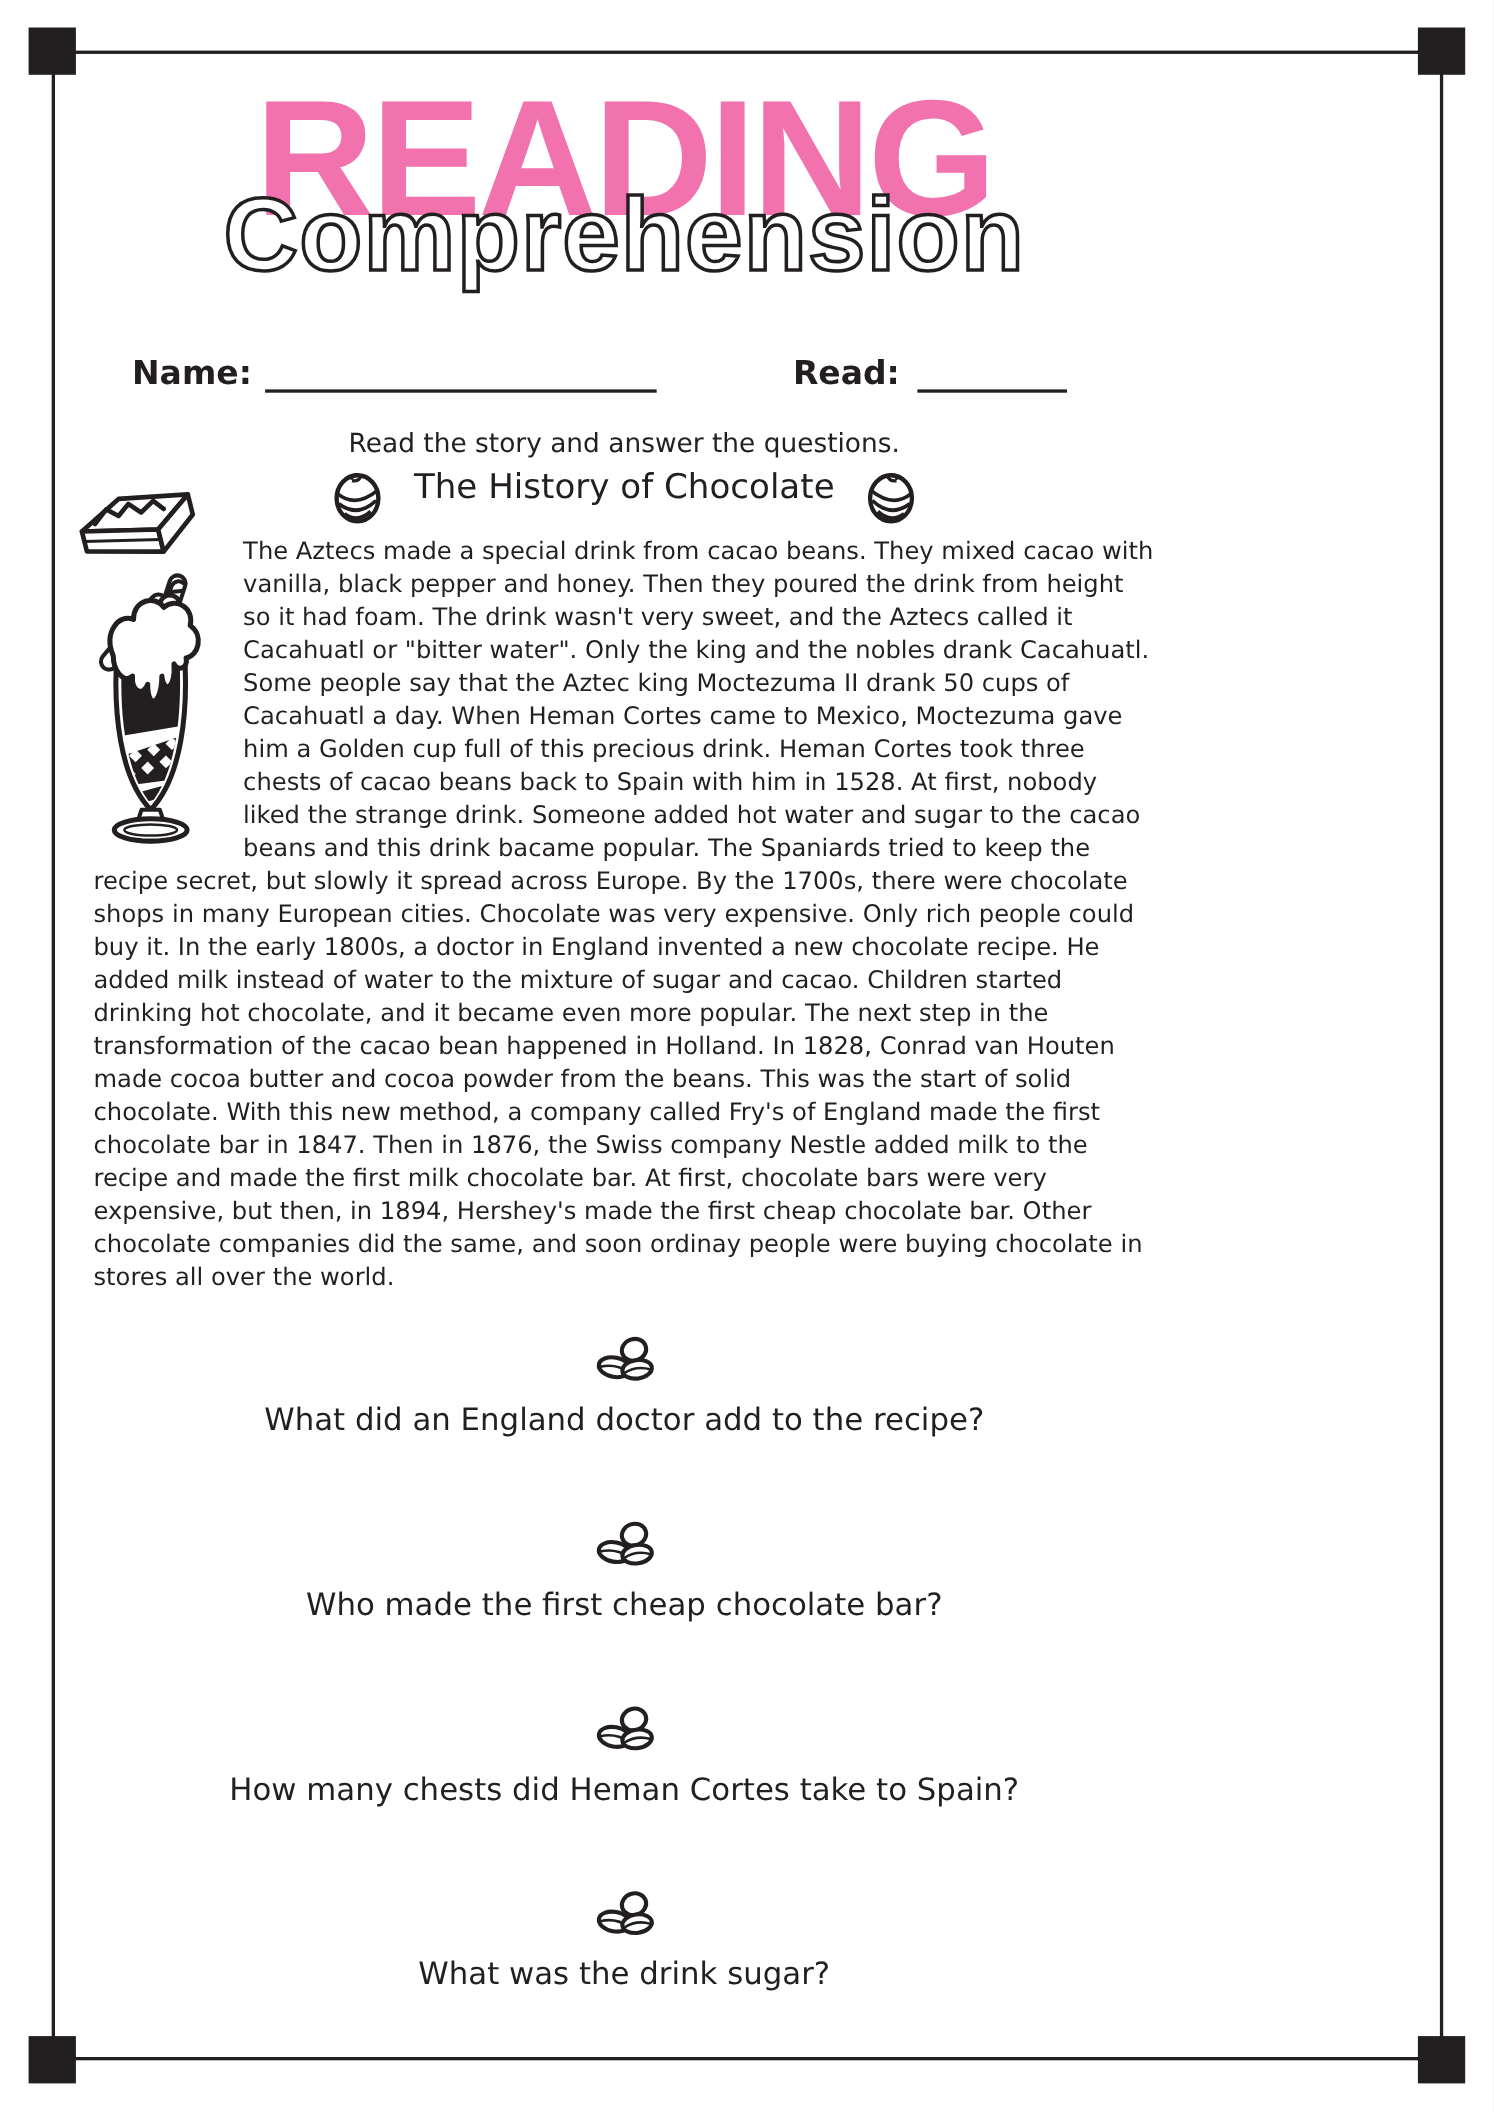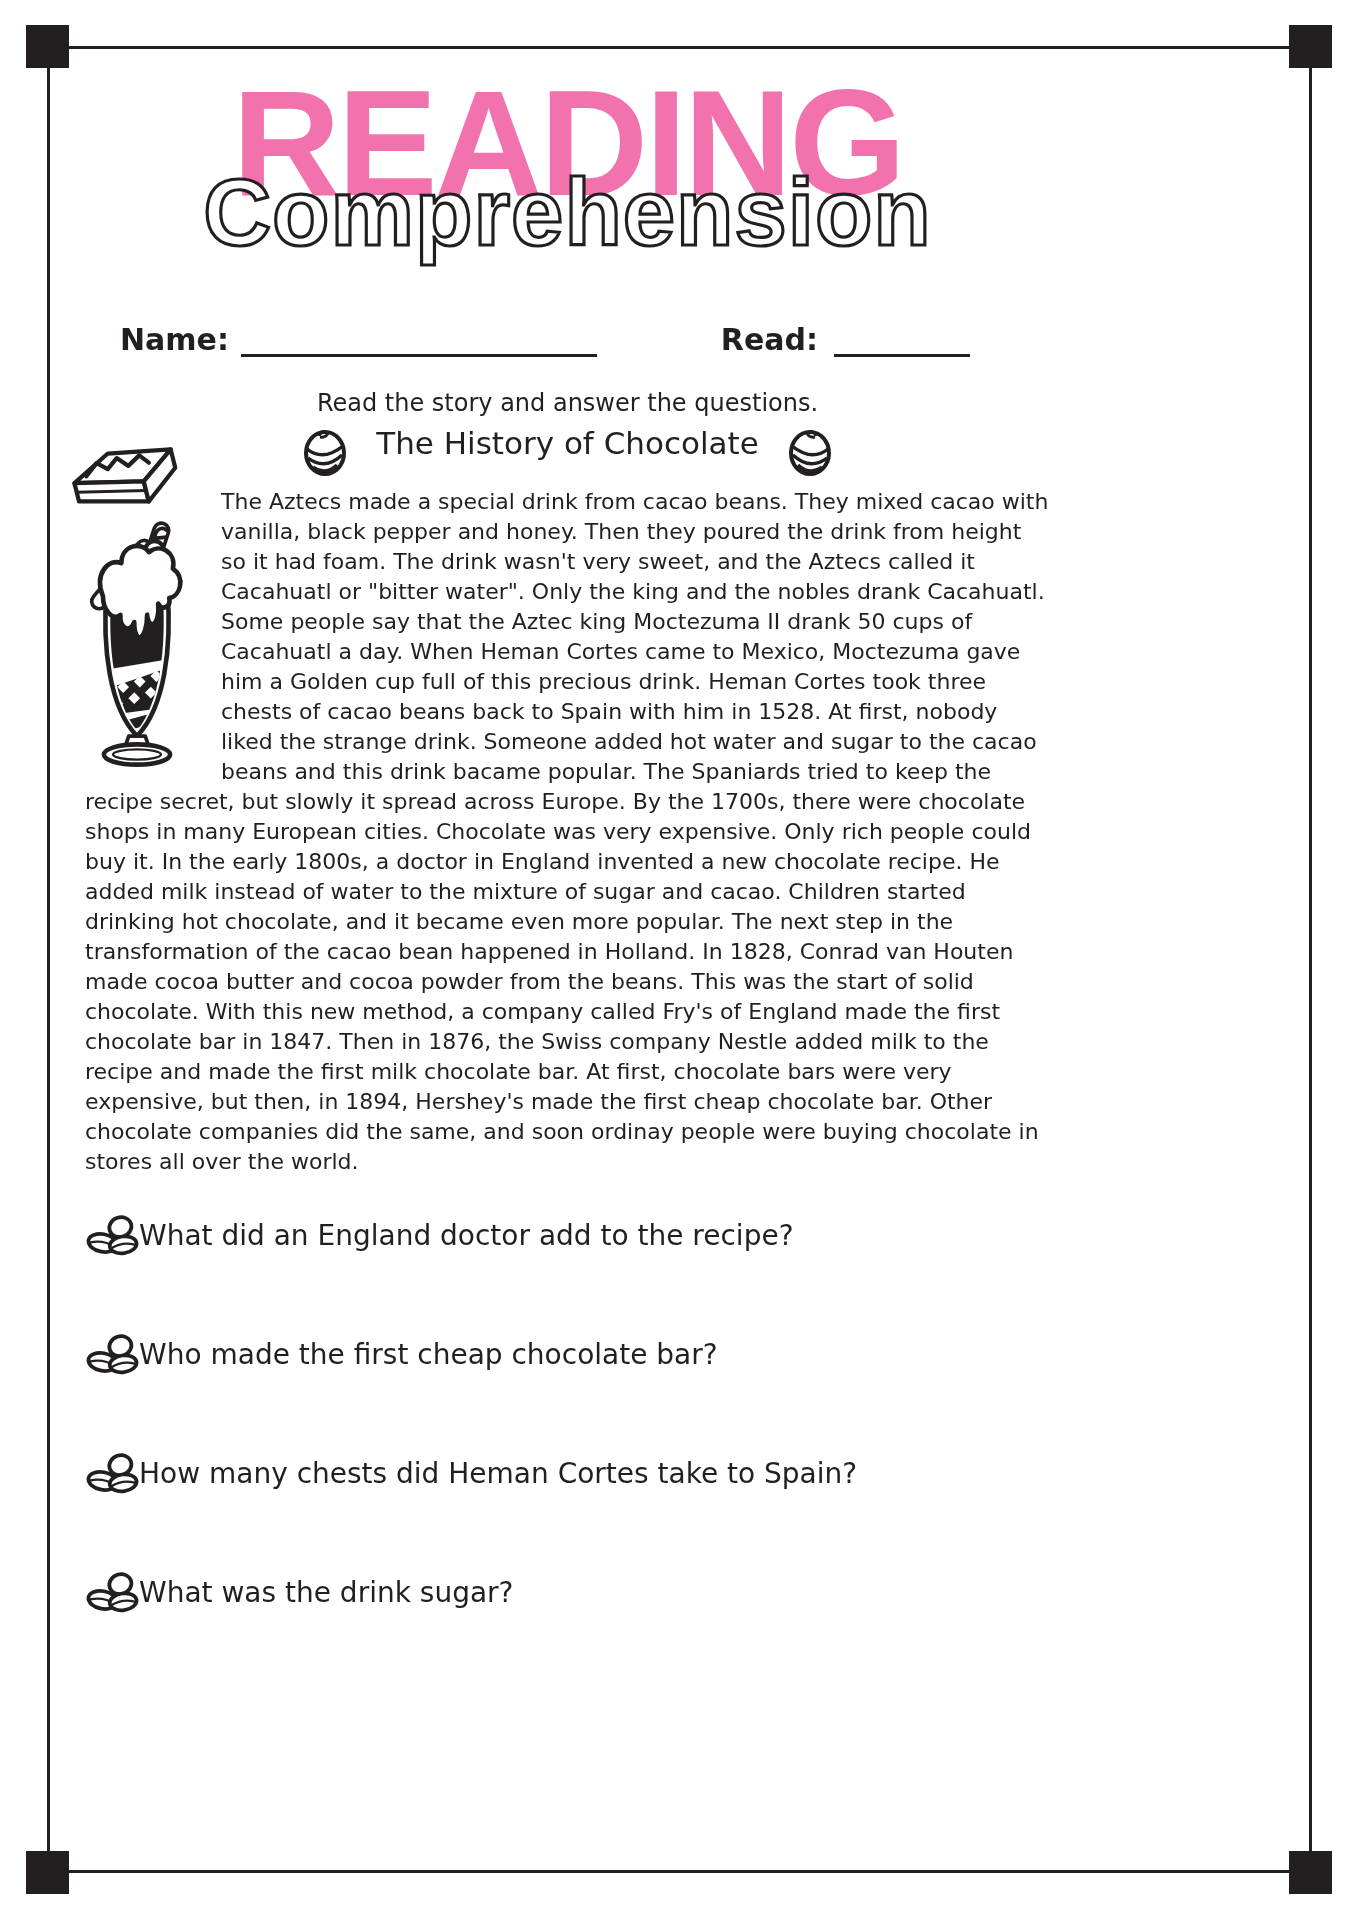--- a/index.html
+++ b/index.html
@@ -99,22 +99,23 @@
     margin:0;
     font-size:22px;
     line-height:30px;
     text-align:left;
   }
 
   
   .questions{margin-top:36px;}
   .question-block{margin-bottom:26px;}
   .question{
-    display:flex;align-items:center;
+    display:flex;align-items:center;gap:16px;
     font-size:28px;
+    flex-direction:column;
   }
   .beans{flex:0 0 auto;}
   .answer-space{height:48px;}
 
   svg{display:block;color:var(--ink);}
 </style>
 </head>
 <body>
 
 <div class="page">

